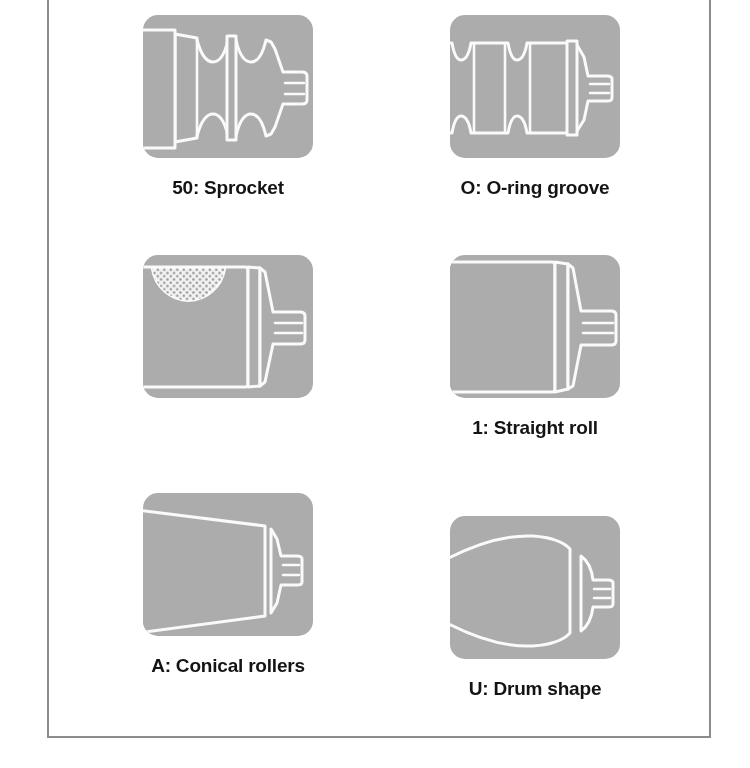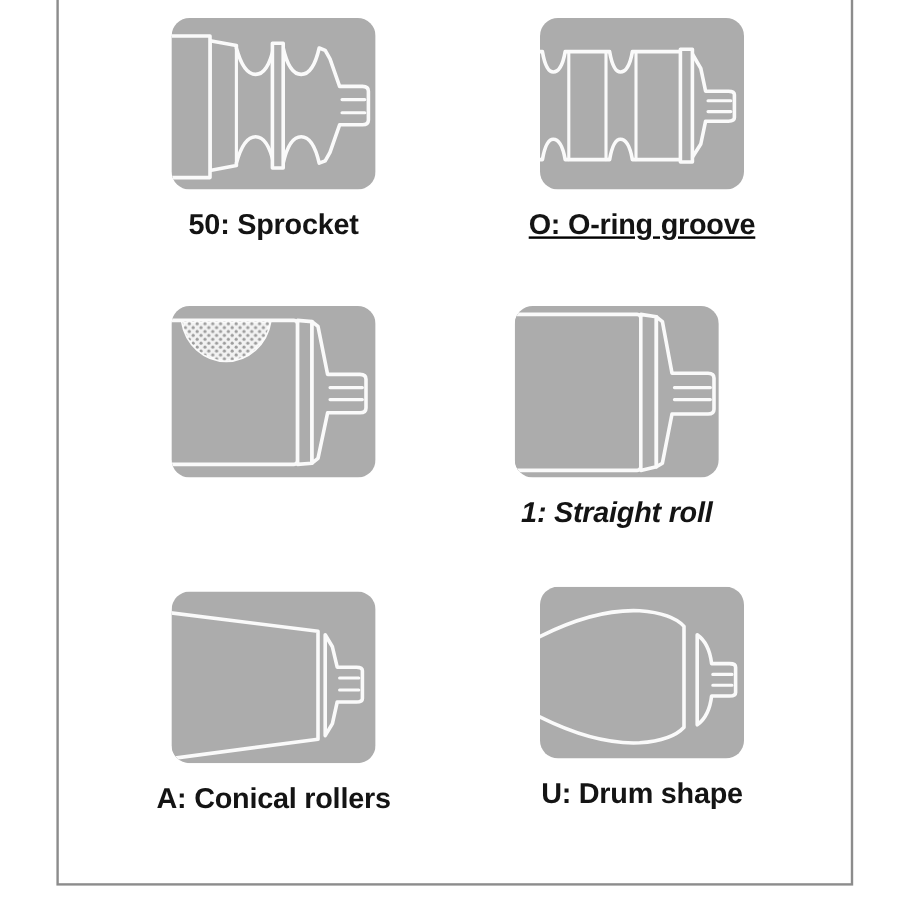--- a/index.html
+++ b/index.html
@@ -27,28 +27,28 @@
   .cell {
     position: absolute;
     width: 236px;
     text-align: center;
   }
   .cell svg {
     display: block;
     margin: 0 auto;
   }
   .cell-0 { left: 110px; top: 15px; }
-  .cell-1 { left: 417px; top: 15px; text-decoration: underline; }
+  .cell-1 { left: 417px; top: 15px; }
   .cell-2 { left: 110px; top: 255px; }
-  .cell-3 { left: 396px; top: 255px; font-style: italic; }
+  .cell-3 { left: 417px; top: 255px; }
   .cell-4 { left: 110px; top: 493px; text-align: center; }
-  .cell-5 { left: 417px; top: 489px; }
+  .cell-5 { left: 417px; top: 516px; }
   .roller-label {
     margin-top: 18px;
-    font-size: 24px;
+    font-size: 19px;
     font-weight: 700;
     line-height: 24px;
     color: var(--label, #141414);
     letter-spacing: -0.2px;
     white-space: nowrap;
   }
   
   .tilebg  { fill: var(--tile-bg, #acacac); }
   .outline {
     fill: var(--tile-bg, #acacac);

